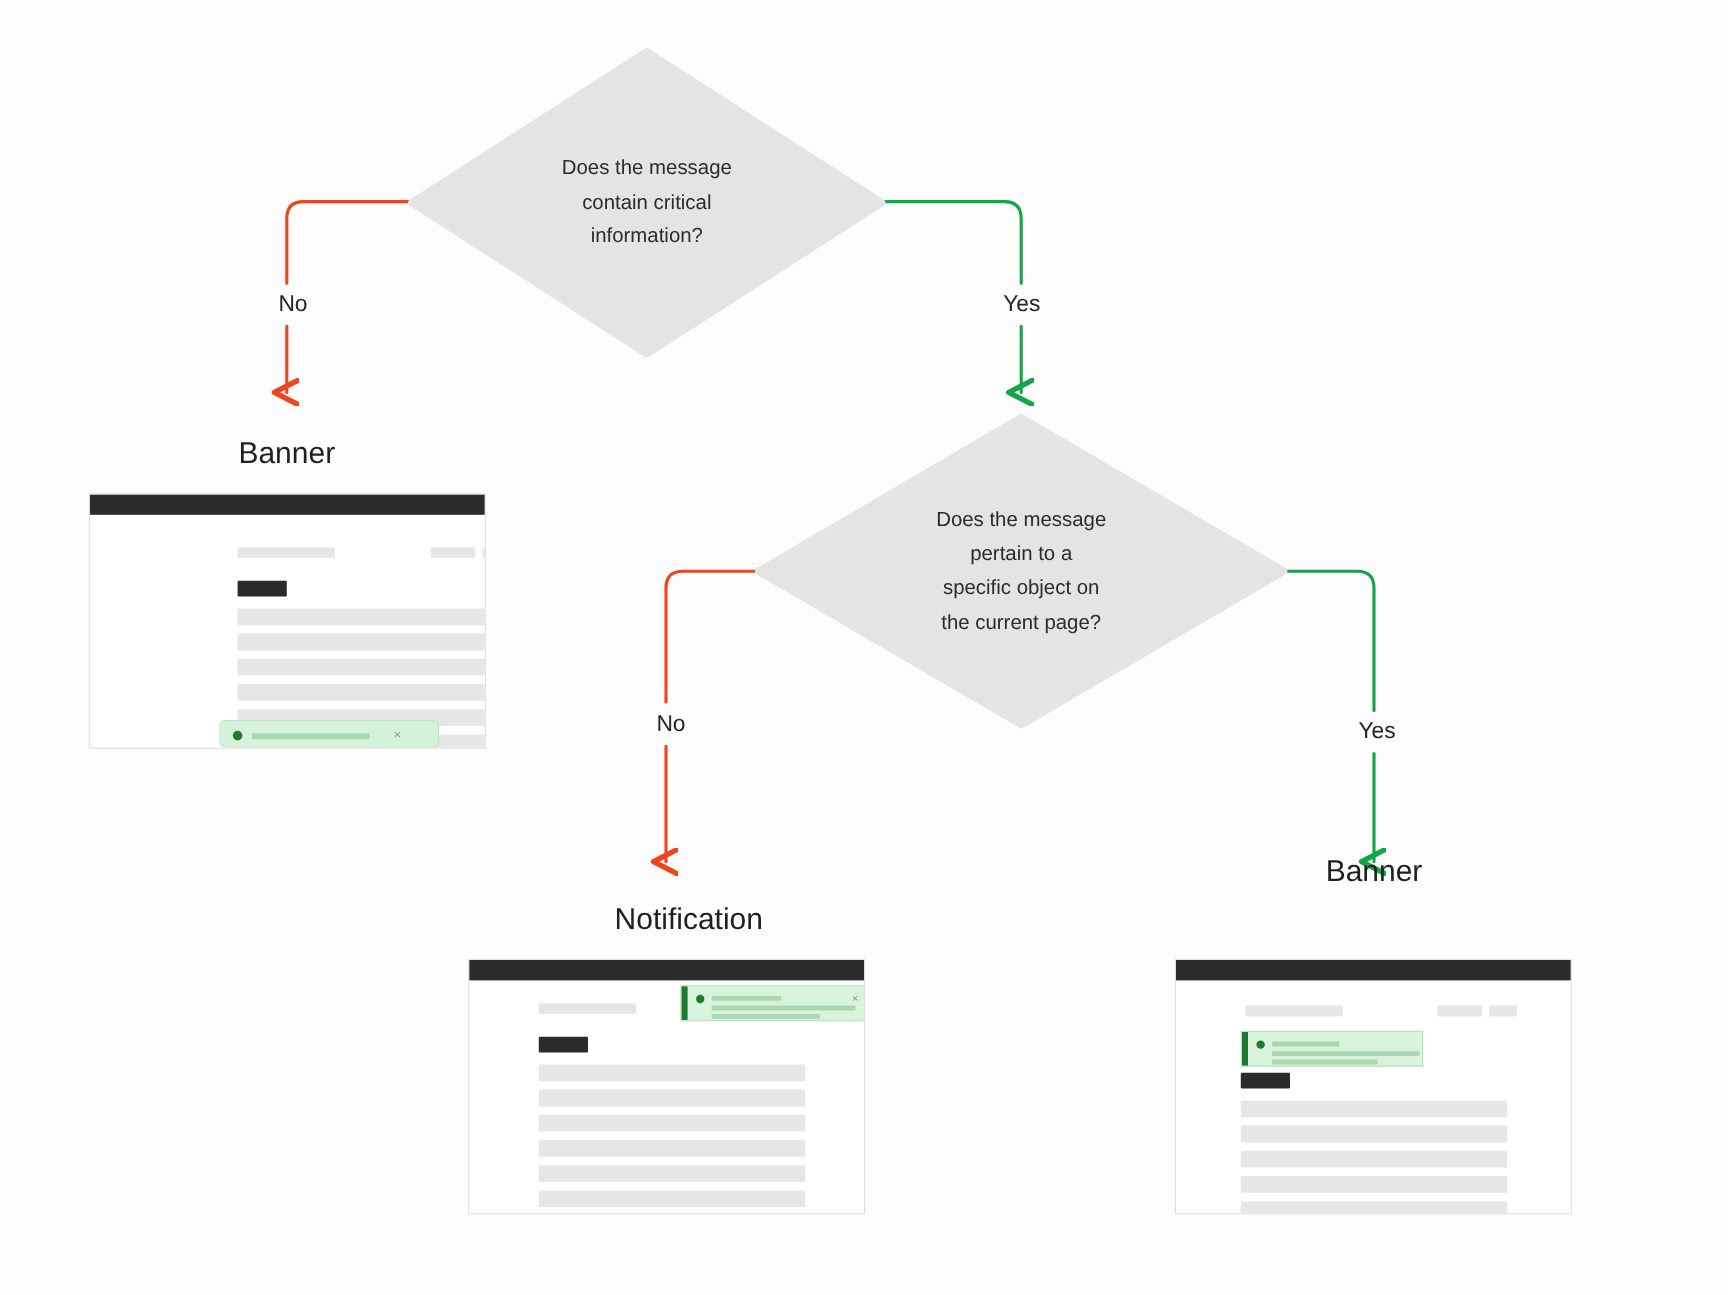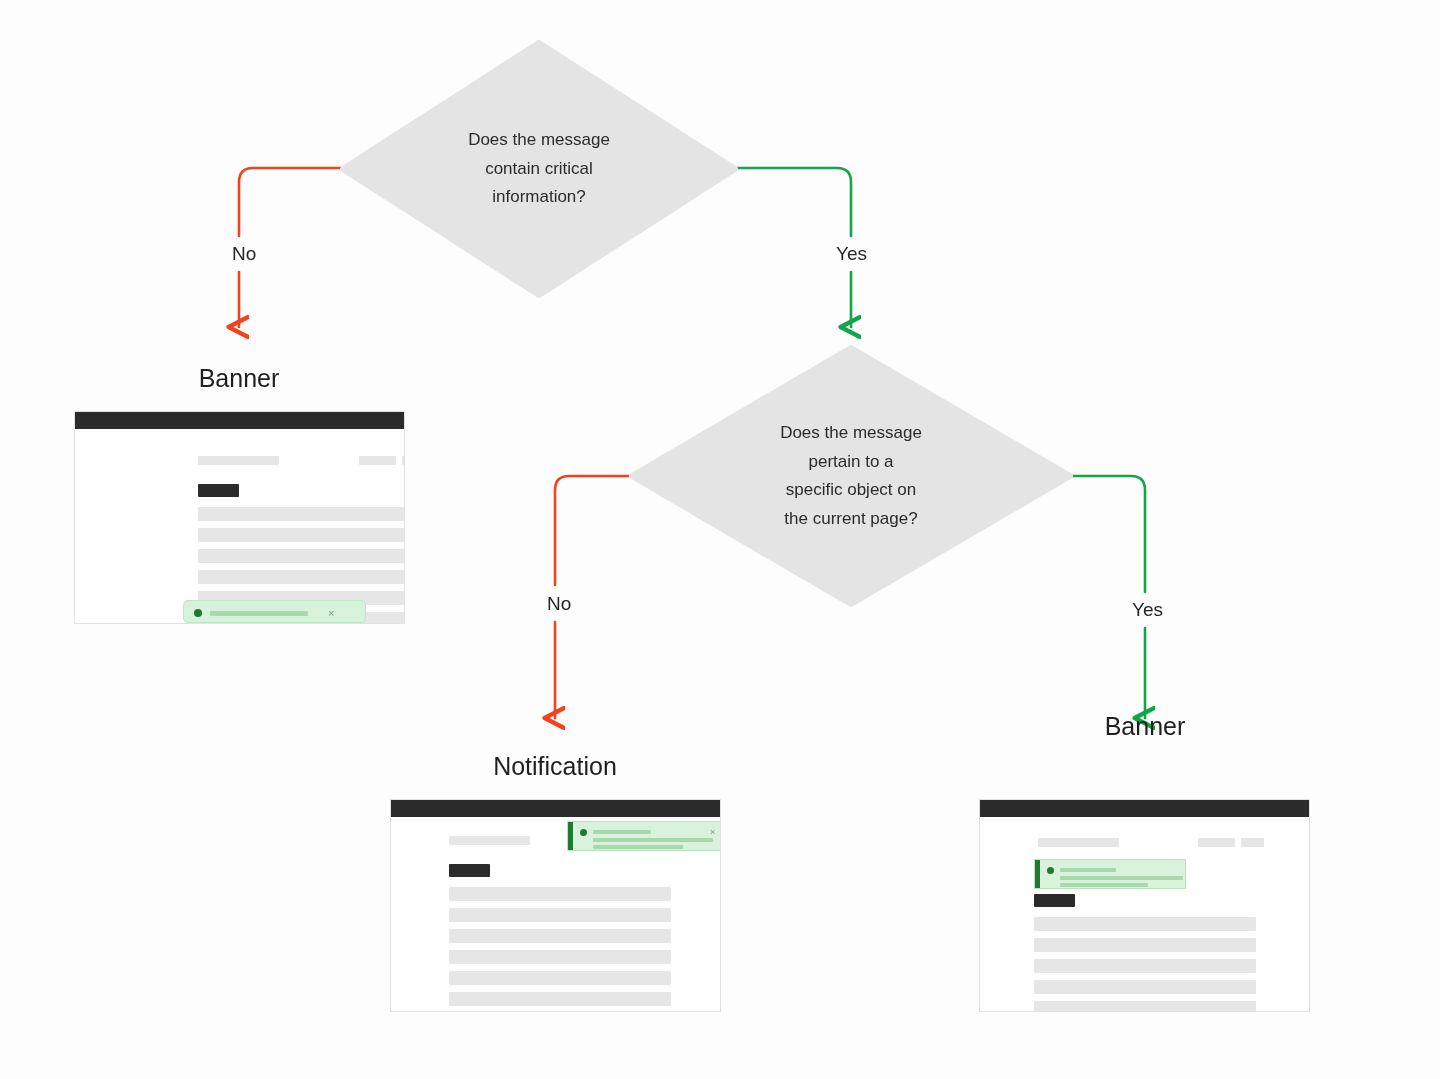--- a/index.html
+++ b/index.html
@@ -222,21 +222,21 @@
     <div class="m-row" style="left:123px; top:179px; width:222px; height:14px;"></div>
     <div class="m-row" style="left:123px; top:200px; width:222px; height:14px;"></div>
 
     <div class="toast-box" style="left:108px; top:188px; width:183px; height:23px;">
       <div class="alert-dot" style="left:10px; top:8px; width:8px; height:8px;"></div>
       <div class="alert-line" style="left:26px; top:10px; width:98px; height:5px;"></div>
       <div class="alert-close" style="left:144px; top:7px; font-size:11px;">×</div>
     </div>
   </div>
 
-  <div class="caption" style="left:455px; top:752px; width:200px;">Notification</div>
+  <div class="caption" style="left:474px; top:752px; width:200px;">Notification</div>
 
   <div class="mockup" style="left:390px; top:799px; width:331px; height:213px;">
     <div class="mockup-topbar"></div>
 
     <div class="m-pill" style="left:58px; top:36px; width:81px; height:9px;"></div>
 
     <div class="m-darkpill" style="left:58px; top:64px; width:41px; height:13px;"></div>
 
     <div class="m-row" style="left:58px; top:87px; width:222px; height:14px;"></div>
     <div class="m-row" style="left:58px; top:108px; width:222px; height:14px;"></div>

